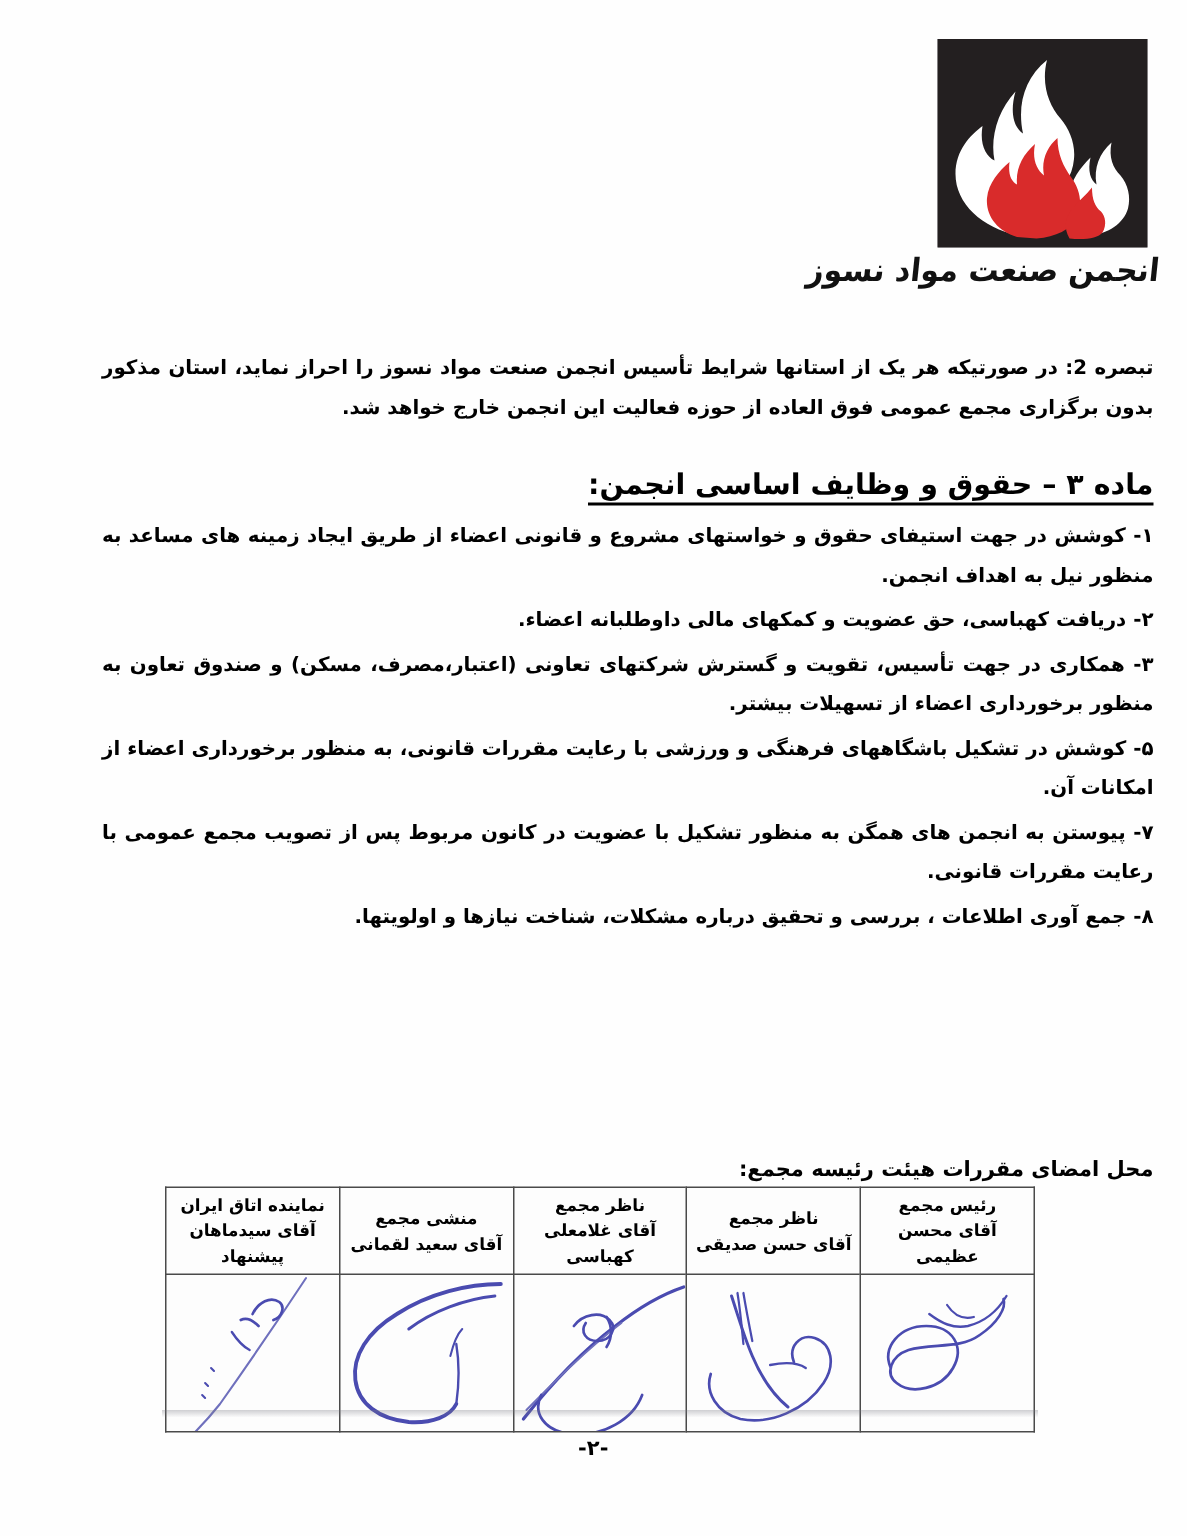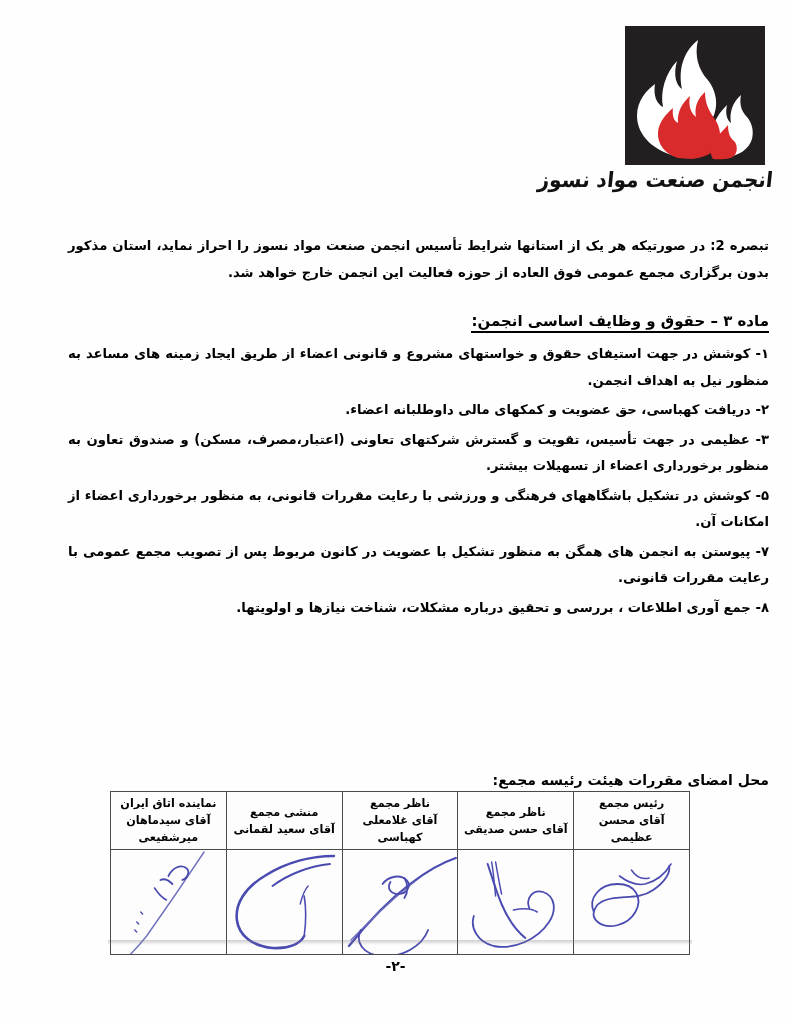--- a/index.html
+++ b/index.html
@@ -80,21 +80,21 @@
     text-align: justify;
     text-align-last: right;
     font-weight: 600;
   }
   .para .lead {
     font-weight: 800;
   }
 
   .section-head {
     margin: 26px 0 8px 0;
-    font-size: 15px;
+    font-size: 19px;
     font-weight: 800;
     text-align: right;
     text-align-last: right;
     letter-spacing: 0px;
   }
   .section-head span {
     border-bottom: 2px solid #000;
     padding-bottom: 1px;
     display: inline-block;
   }
@@ -239,21 +239,21 @@
 
   <div class="content">
 
     <p class="para"><span class="lead">تبصره 2:</span><span> در صورتیکه هر یک از استانها شرایط تأسیس انجمن صنعت مواد نسوز را احراز نماید، استان مذکور بدون برگزاری مجمع عمومی فوق العاده از حوزه فعالیت این انجمن خارج خواهد شد.</span></p>
 
     <h2 class="section-head"><span>ماده ۳ – حقوق و وظایف اساسی انجمن:</span></h2>
 
     <ol class="clauses">
       <li><span class="num">۱-</span> <span>کوشش در جهت استیفای حقوق و خواستهای مشروع و قانونی اعضاء از طریق ایجاد زمینه های مساعد به منظور نیل به اهداف انجمن.</span></li>
       <li><span class="num">۲-</span> <span>دریافت کهباسی، حق عضویت و کمکهای مالی داوطلبانه اعضاء.</span></li>
-      <li><span class="num">۳-</span> <span>عظیمی در جهت تأسیس، تقویت و گسترش شرکتهای تعاونی (اعتبار،مصرف، مسکن) و صندوق تعاون به منظور برخورداری اعضاء از تسهیلات بیشتر.</span></li>
+      <li><span class="num">۳-</span> <span>همکاری در جهت تأسیس، تقویت و گسترش شرکتهای تعاونی (اعتبار،مصرف، مسکن) و صندوق تعاون به منظور برخورداری اعضاء از تسهیلات بیشتر.</span></li>
       <li><span class="num">۵-</span> <span>کوشش در تشکیل باشگاههای فرهنگی و ورزشی با رعایت مقررات قانونی، به منظور برخورداری اعضاء از امکانات آن.</span></li>
       <li><span class="num">۷-</span> <span>پیوستن به انجمن های همگن به منظور تشکیل با عضویت در کانون مربوط پس از تصویب مجمع عمومی با رعایت مقررات قانونی.</span></li>
       <li><span class="num">۸-</span> <span>جمع آوری اطلاعات ، بررسی و تحقیق درباره مشکلات، شناخت نیازها و اولویتها.</span></li>
     </ol>
   </div>
 
   <div class="sig-title">محل امضای مقررات هیئت رئیسه مجمع:</div>
 
   <table class="sig-table">
     <tbody>
@@ -269,21 +269,21 @@
         <td class="head-cell">
           <span class="role">ناظر مجمع</span>
           <span class="person">آقای غلامعلی کهباسی</span>
         </td>
         <td class="head-cell">
           <span class="role">منشی مجمع</span>
           <span class="person">آقای سعید لقمانی</span>
         </td>
         <td class="head-cell">
           <span class="role">نماینده اتاق ایران</span>
-          <span class="person">آقای سیدماهان میرشفیعی</span>
+          <span class="person">آقای سیدماهان پیشنهاد</span>
         </td>
       </tr>
       <tr>
 
         <td class="sig-cell">
           <svg viewBox="0 0 116 104" preserveAspectRatio="none" aria-hidden="true">
             <path class="sig-ink" stroke-width="1.8" d="M20 62 C14 48 26 34 44 34 C62 34 70 48 62 62 C54 76 34 80 24 72
                  C16 66 20 54 32 50 C48 45 66 50 80 40 C92 32 98 22 96 16"></path>
             <path class="sig-ink" stroke-width="1.6" d="M46 26 C54 32 62 36 72 34 C84 31 92 24 98 14"></path>
             <path class="sig-ink" stroke-width="1.5" d="M58 20 C62 26 68 30 76 28"></path>

